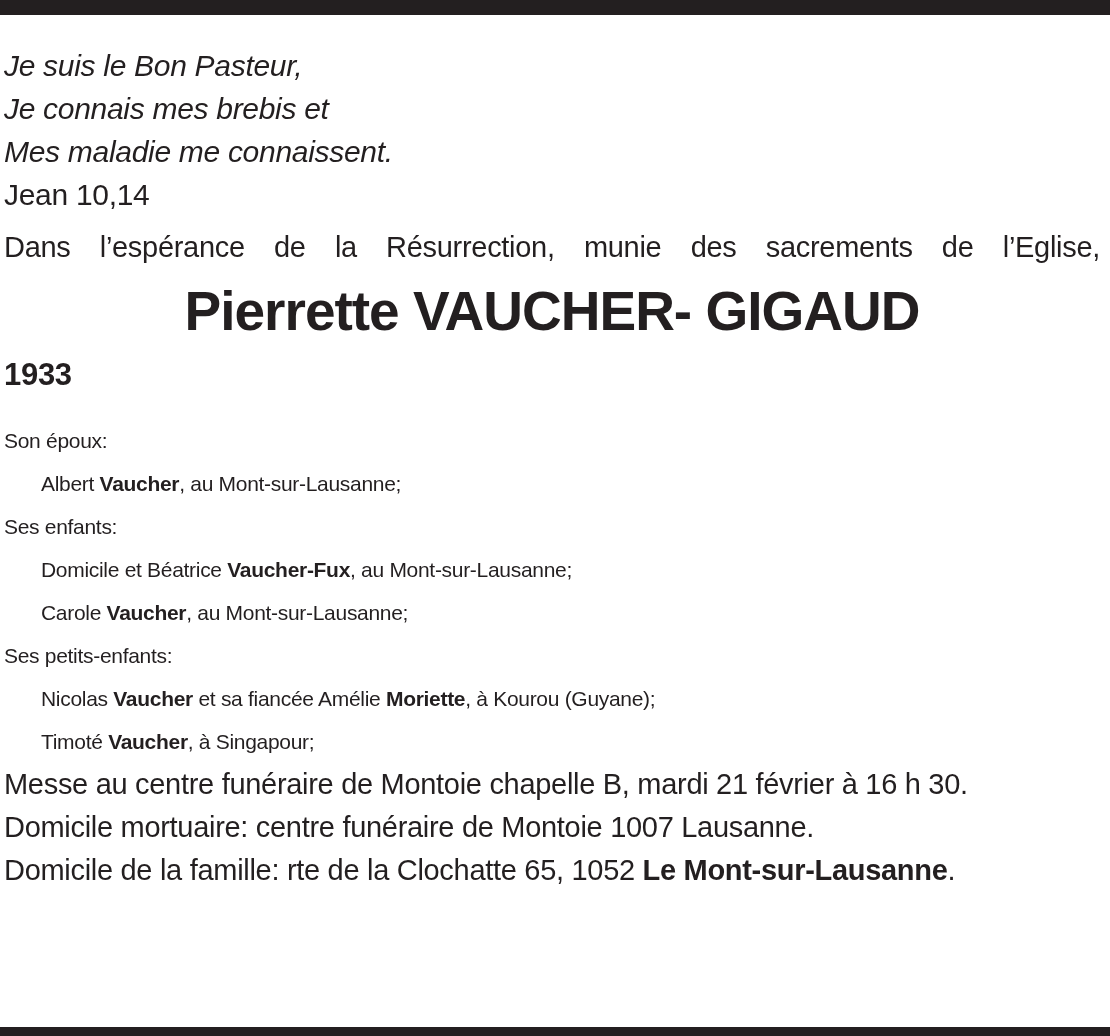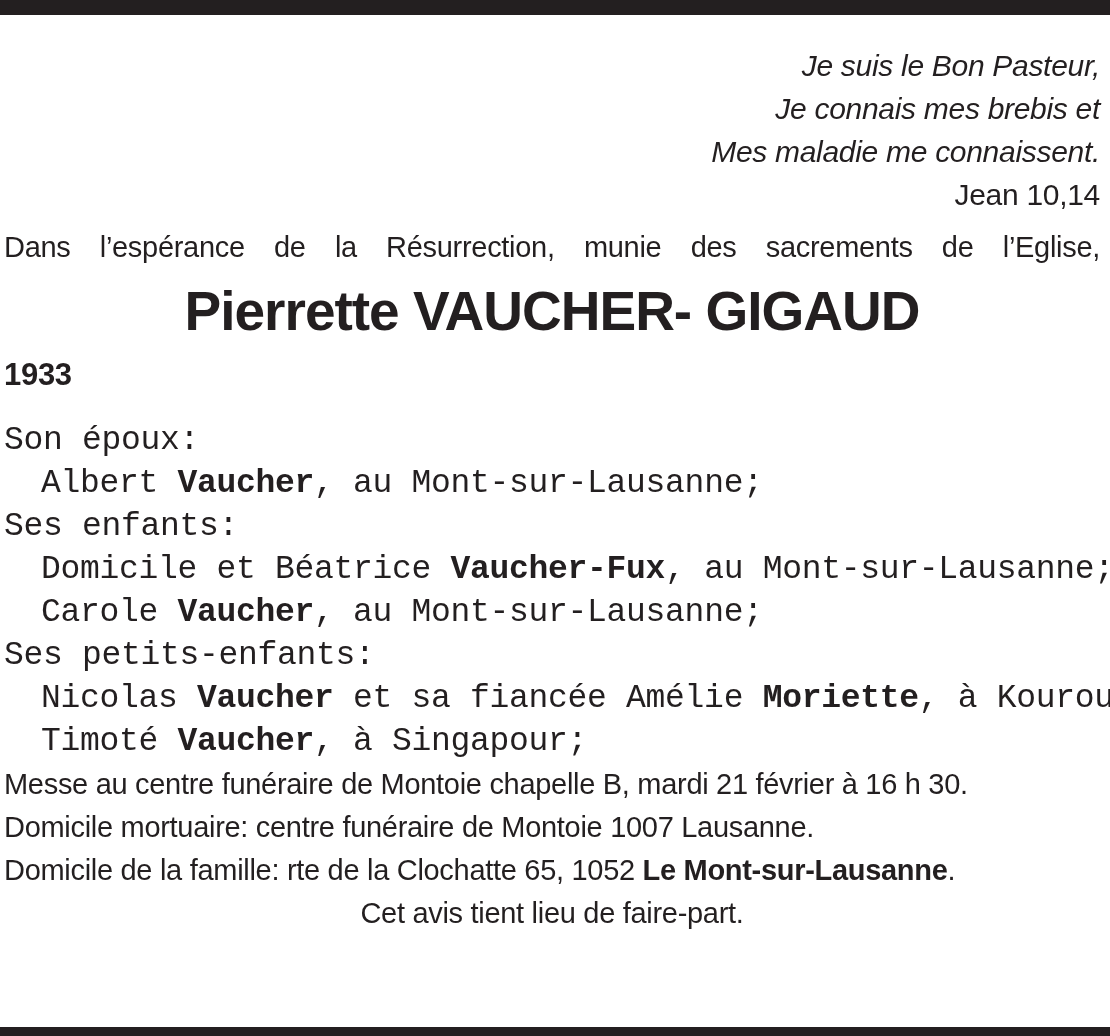--- a/index.html
+++ b/index.html
@@ -20,21 +20,20 @@
   }
   .rule.top { top: 0; height: 15px; }
   .rule.bottom { bottom: 0; height: 9px; }
 
   .content {
     padding: 44px 10px 0 4px;
     letter-spacing: -0.3px;
   }
 
   .quote {
-    text-align: right;
     font-style: italic;
     font-size: 30px;
     line-height: 43px;
   }
   .quote .ref { font-style: normal; }
 
   .intro {
     margin-top: 10px;
     font-size: 29px;
     line-height: 43px;
@@ -54,23 +53,22 @@
   }
   .birth-year {
     margin-top: 8px;
     font-weight: 700;
     font-size: 31px;
     line-height: 44px;
   }
 
   .family {
     margin-top: 22px;
-    font-size: 33px;
+    font-size: 21px;
     line-height: 43px;
-    font-family: Liberation Mono, monospace;
   }
   .family .line { white-space: nowrap; }
   .family .indent { padding-left: 37px; }
 
   .b { font-weight: 700; }
 
   .details {
     font-size: 29px;
     line-height: 43px;
   }
@@ -133,18 +131,17 @@
   <div class="details">
     <div class="line">
       <span>Messe au centre funéraire de Montoie chapelle B, mardi 21 février à 16 h 30.</span>
     </div>
     <div class="line">
       <span>Domicile mortuaire: centre funéraire de Montoie 1007 Lausanne.</span>
     </div>
     <div class="line">
       <span>Domicile de la famille: rte de la Clochatte 65, 1052 </span><span class="b">Le Mont-sur-Lausanne</span><span>.</span>
     </div>
-    <div class="closing">Cet avis tient lieu de faire-part.</div>
   </div>
 
 </div>
 
 <div class="rule bottom"></div>
 
 </body></html>

